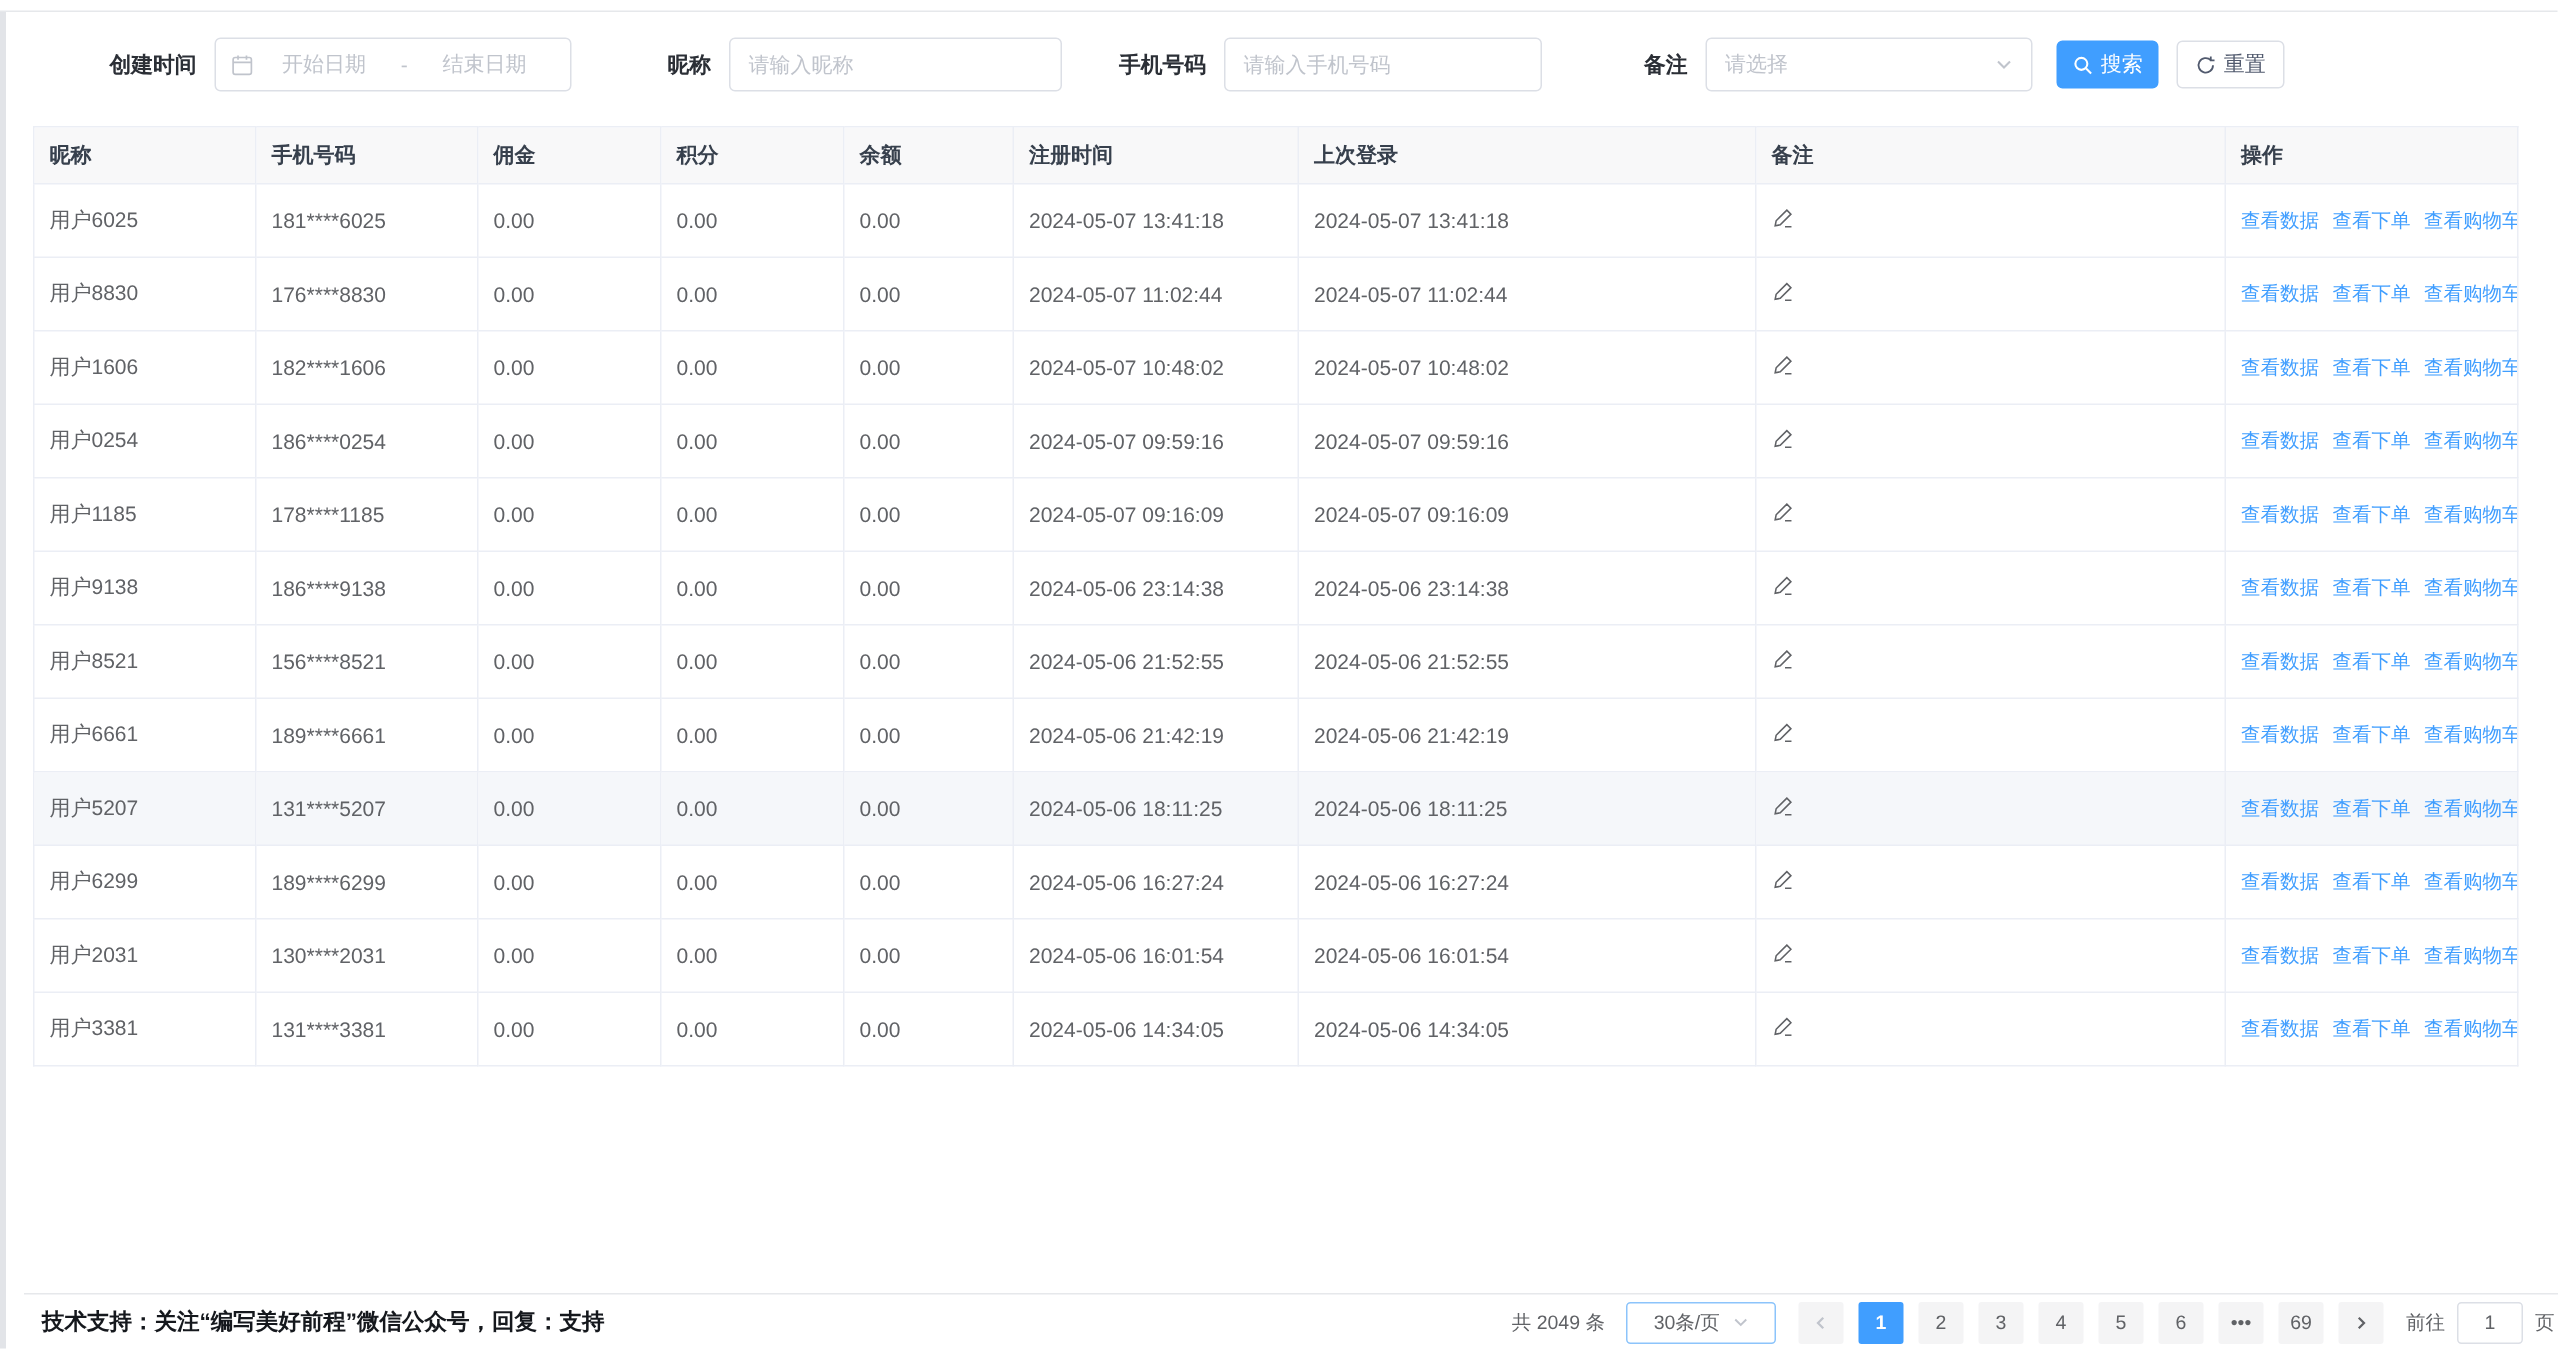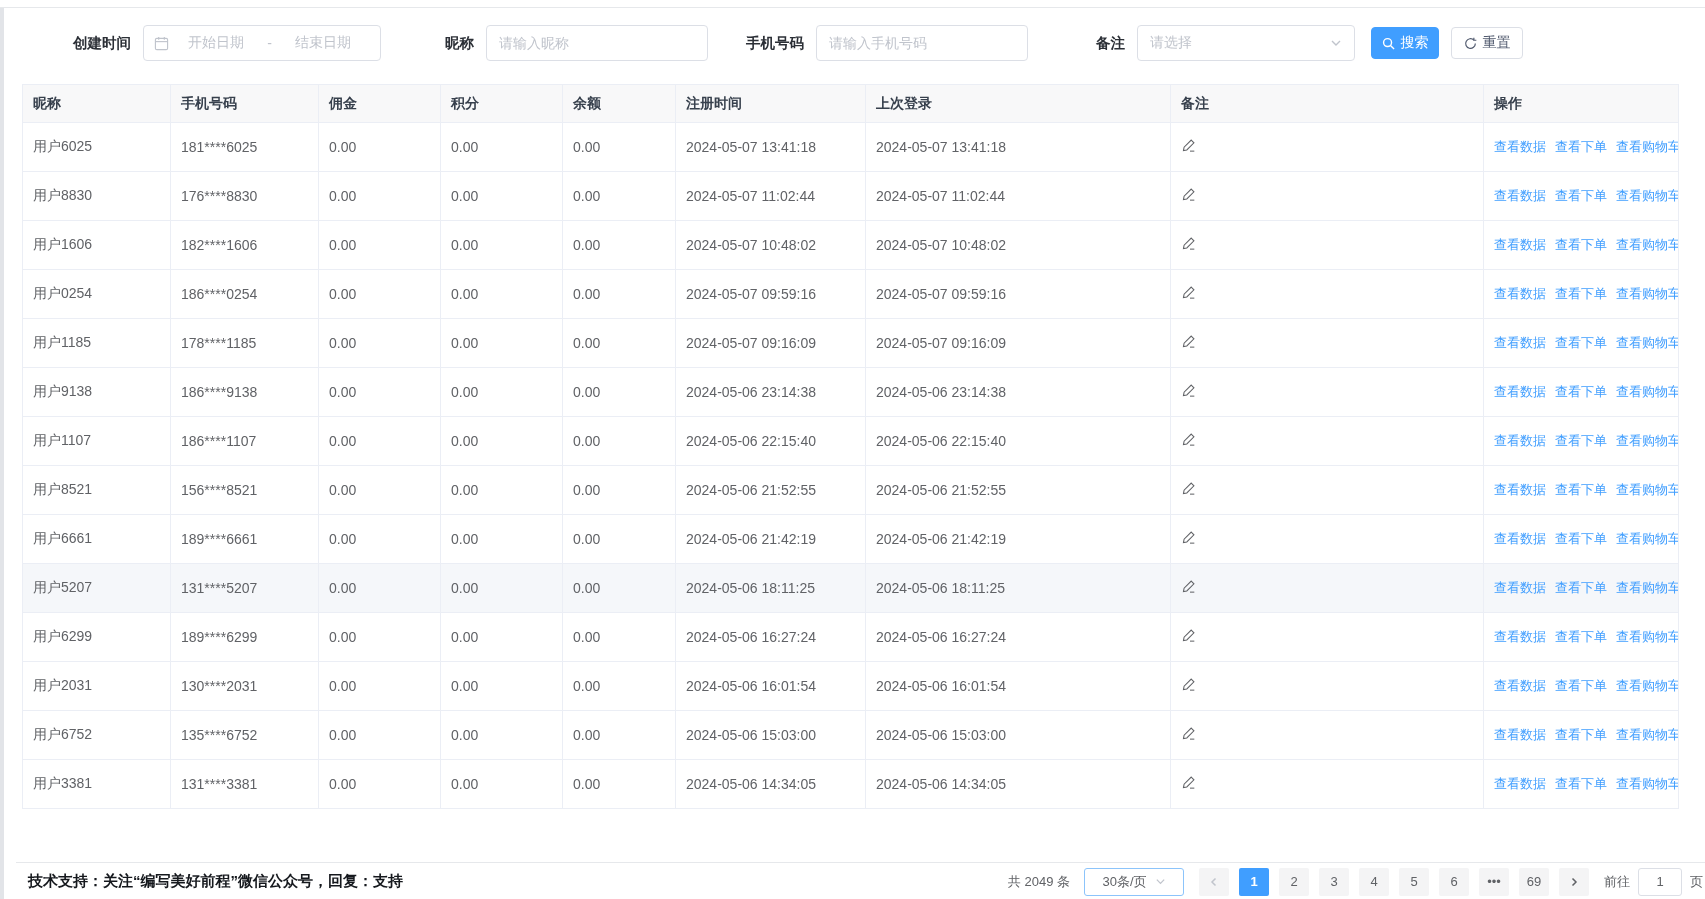--- a/index.html
+++ b/index.html
@@ -232,34 +232,20 @@
         <td>0.00</td>
         <td>2024-05-06 23:14:38</td>
         <td>2024-05-06 23:14:38</td>
         <td><span class="edit-icon"><svg width="15" height="15" viewBox="0 0 16 16">
               <path d="M10.9 2.2l2.9 2.9-7.6 7.6-3.6 0.7 0.7-3.6z" fill="none" stroke="#606266" stroke-width="1.1"></path>
               <line x1="9.6" y1="14" x2="14.2" y2="14" stroke="#606266" stroke-width="1.1"></line>
             </svg></span></td>
         <td><a class="act-link">查看数据</a><a class="act-link">查看下单</a><a class="act-link">查看购物车</a></td>
       </tr>
       <tr>
-        <td>用户1107</td>
-        <td>186****1107</td>
-        <td>0.00</td>
-        <td>0.00</td>
-        <td>0.00</td>
-        <td>2024-05-06 22:15:40</td>
-        <td>2024-05-06 22:15:40</td>
-        <td><span class="edit-icon"><svg width="15" height="15" viewBox="0 0 16 16">
-              <path d="M10.9 2.2l2.9 2.9-7.6 7.6-3.6 0.7 0.7-3.6z" fill="none" stroke="#606266" stroke-width="1.1"></path>
-              <line x1="9.6" y1="14" x2="14.2" y2="14" stroke="#606266" stroke-width="1.1"></line>
-            </svg></span></td>
-        <td><a class="act-link">查看数据</a><a class="act-link">查看下单</a><a class="act-link">查看购物车</a></td>
-      </tr>
-      <tr>
         <td>用户8521</td>
         <td>156****8521</td>
         <td>0.00</td>
         <td>0.00</td>
         <td>0.00</td>
         <td>2024-05-06 21:52:55</td>
         <td>2024-05-06 21:52:55</td>
         <td><span class="edit-icon"><svg width="15" height="15" viewBox="0 0 16 16">
               <path d="M10.9 2.2l2.9 2.9-7.6 7.6-3.6 0.7 0.7-3.6z" fill="none" stroke="#606266" stroke-width="1.1"></path>
               <line x1="9.6" y1="14" x2="14.2" y2="14" stroke="#606266" stroke-width="1.1"></line>
@@ -309,34 +295,20 @@
         <td><a class="act-link">查看数据</a><a class="act-link">查看下单</a><a class="act-link">查看购物车</a></td>
       </tr>
       <tr>
         <td>用户2031</td>
         <td>130****2031</td>
         <td>0.00</td>
         <td>0.00</td>
         <td>0.00</td>
         <td>2024-05-06 16:01:54</td>
         <td>2024-05-06 16:01:54</td>
-        <td><span class="edit-icon"><svg width="15" height="15" viewBox="0 0 16 16">
-              <path d="M10.9 2.2l2.9 2.9-7.6 7.6-3.6 0.7 0.7-3.6z" fill="none" stroke="#606266" stroke-width="1.1"></path>
-              <line x1="9.6" y1="14" x2="14.2" y2="14" stroke="#606266" stroke-width="1.1"></line>
-            </svg></span></td>
-        <td><a class="act-link">查看数据</a><a class="act-link">查看下单</a><a class="act-link">查看购物车</a></td>
-      </tr>
-      <tr>
-        <td>用户6752</td>
-        <td>135****6752</td>
-        <td>0.00</td>
-        <td>0.00</td>
-        <td>0.00</td>
-        <td>2024-05-06 15:03:00</td>
-        <td>2024-05-06 15:03:00</td>
         <td><span class="edit-icon"><svg width="15" height="15" viewBox="0 0 16 16">
               <path d="M10.9 2.2l2.9 2.9-7.6 7.6-3.6 0.7 0.7-3.6z" fill="none" stroke="#606266" stroke-width="1.1"></path>
               <line x1="9.6" y1="14" x2="14.2" y2="14" stroke="#606266" stroke-width="1.1"></line>
             </svg></span></td>
         <td><a class="act-link">查看数据</a><a class="act-link">查看下单</a><a class="act-link">查看购物车</a></td>
       </tr>
       <tr>
         <td>用户3381</td>
         <td>131****3381</td>
         <td>0.00</td>

